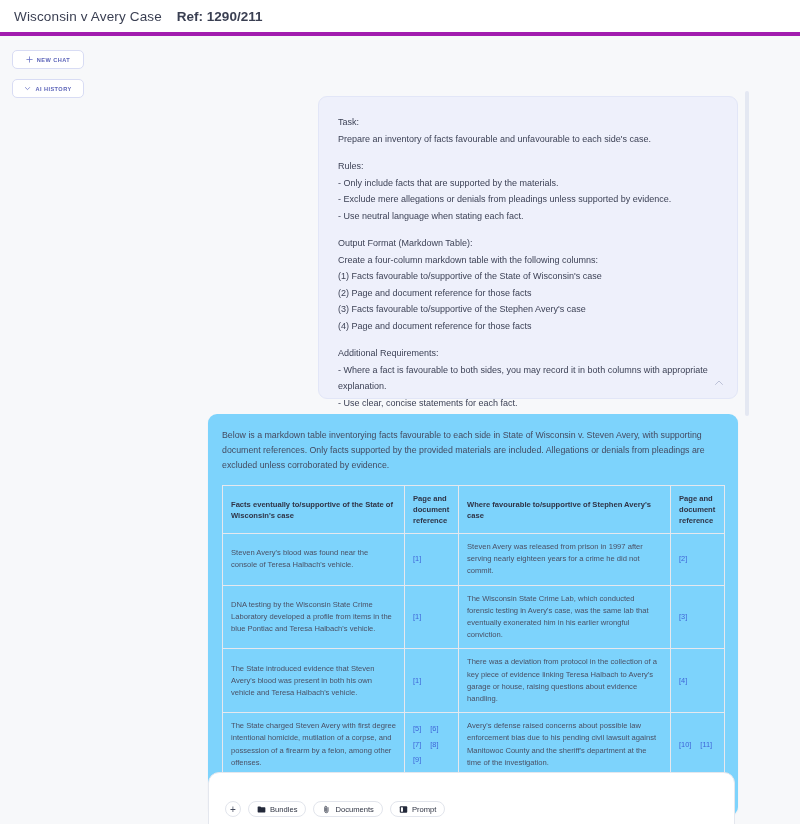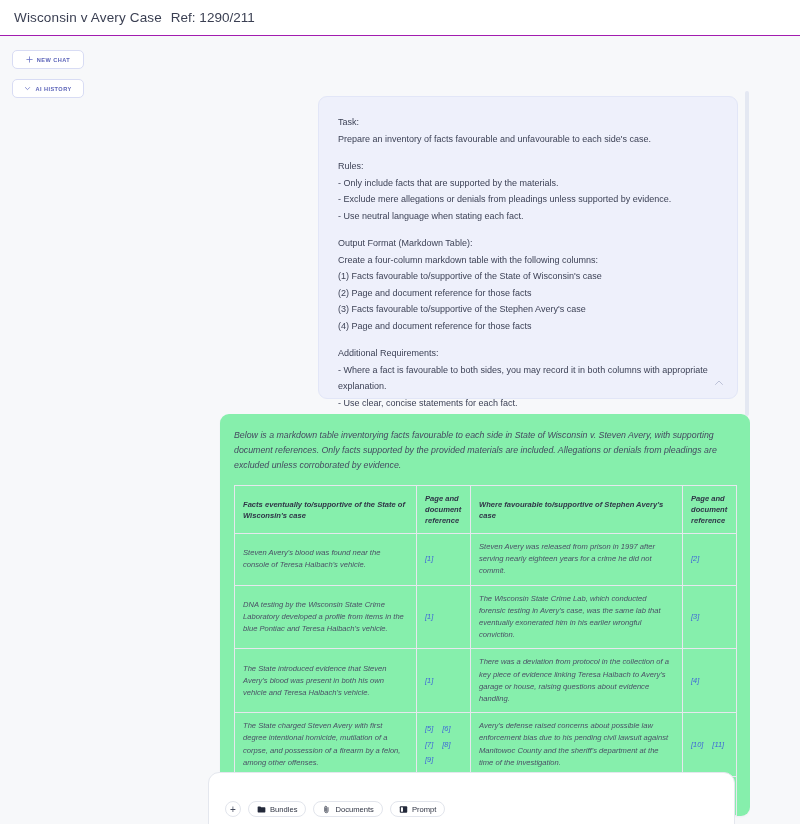--- a/index.html
+++ b/index.html
@@ -9,31 +9,31 @@
     background: #f7f8fa;
     color: #31364a;
     overflow: hidden;
     position: relative;
   }
 
   
   .header {
     height: 36px;
     background: #ffffff;
-    border-bottom: 1px solid #a21caf;
+    border-bottom: 4px solid #a21caf;
     display: flex;
     align-items: center;
     padding: 0 0 0 14px;
   }
   .header-title {
     font-size: 13.5px;
     color: #3a3f52;
     letter-spacing: .15px;
   }
-  .header-ref { margin-left: 9px; font-size: 13.5px; color: #3a3f52; }
+  .header-ref { margin-left: 15px; font-size: 13.5px; color: #3a3f52; font-weight: bold; }
 
   
   .body-wrap {
     position: relative;
     height: 788px;
     width: 800px;
   }
 
   
   .rail {
@@ -106,29 +106,28 @@
     top: 55px;
     width: 4px;
     height: 325px;
     border-radius: 3px;
     background: #e4e8f2;
   }
 
   
   .answer-card {
     position: absolute;
-    left: 15px;
+    left: 3px;
     top: 378px;
     width: 530px;
     min-height: 400px;
-    background: #86efac;
+    background: #7dd3fc;
     border-radius: 9px;
     padding: 14px 14px 0 14px;
     box-shadow: 0 1px 2px rgba(40,50,90,.05);
-    font-style: italic;
   }
   .answer-intro {
     font-size: 8.8px;
     line-height: 15px;
     color: #444a60;
     margin-bottom: 12px;
   }
 
   table.facts {
     width: 502px;

